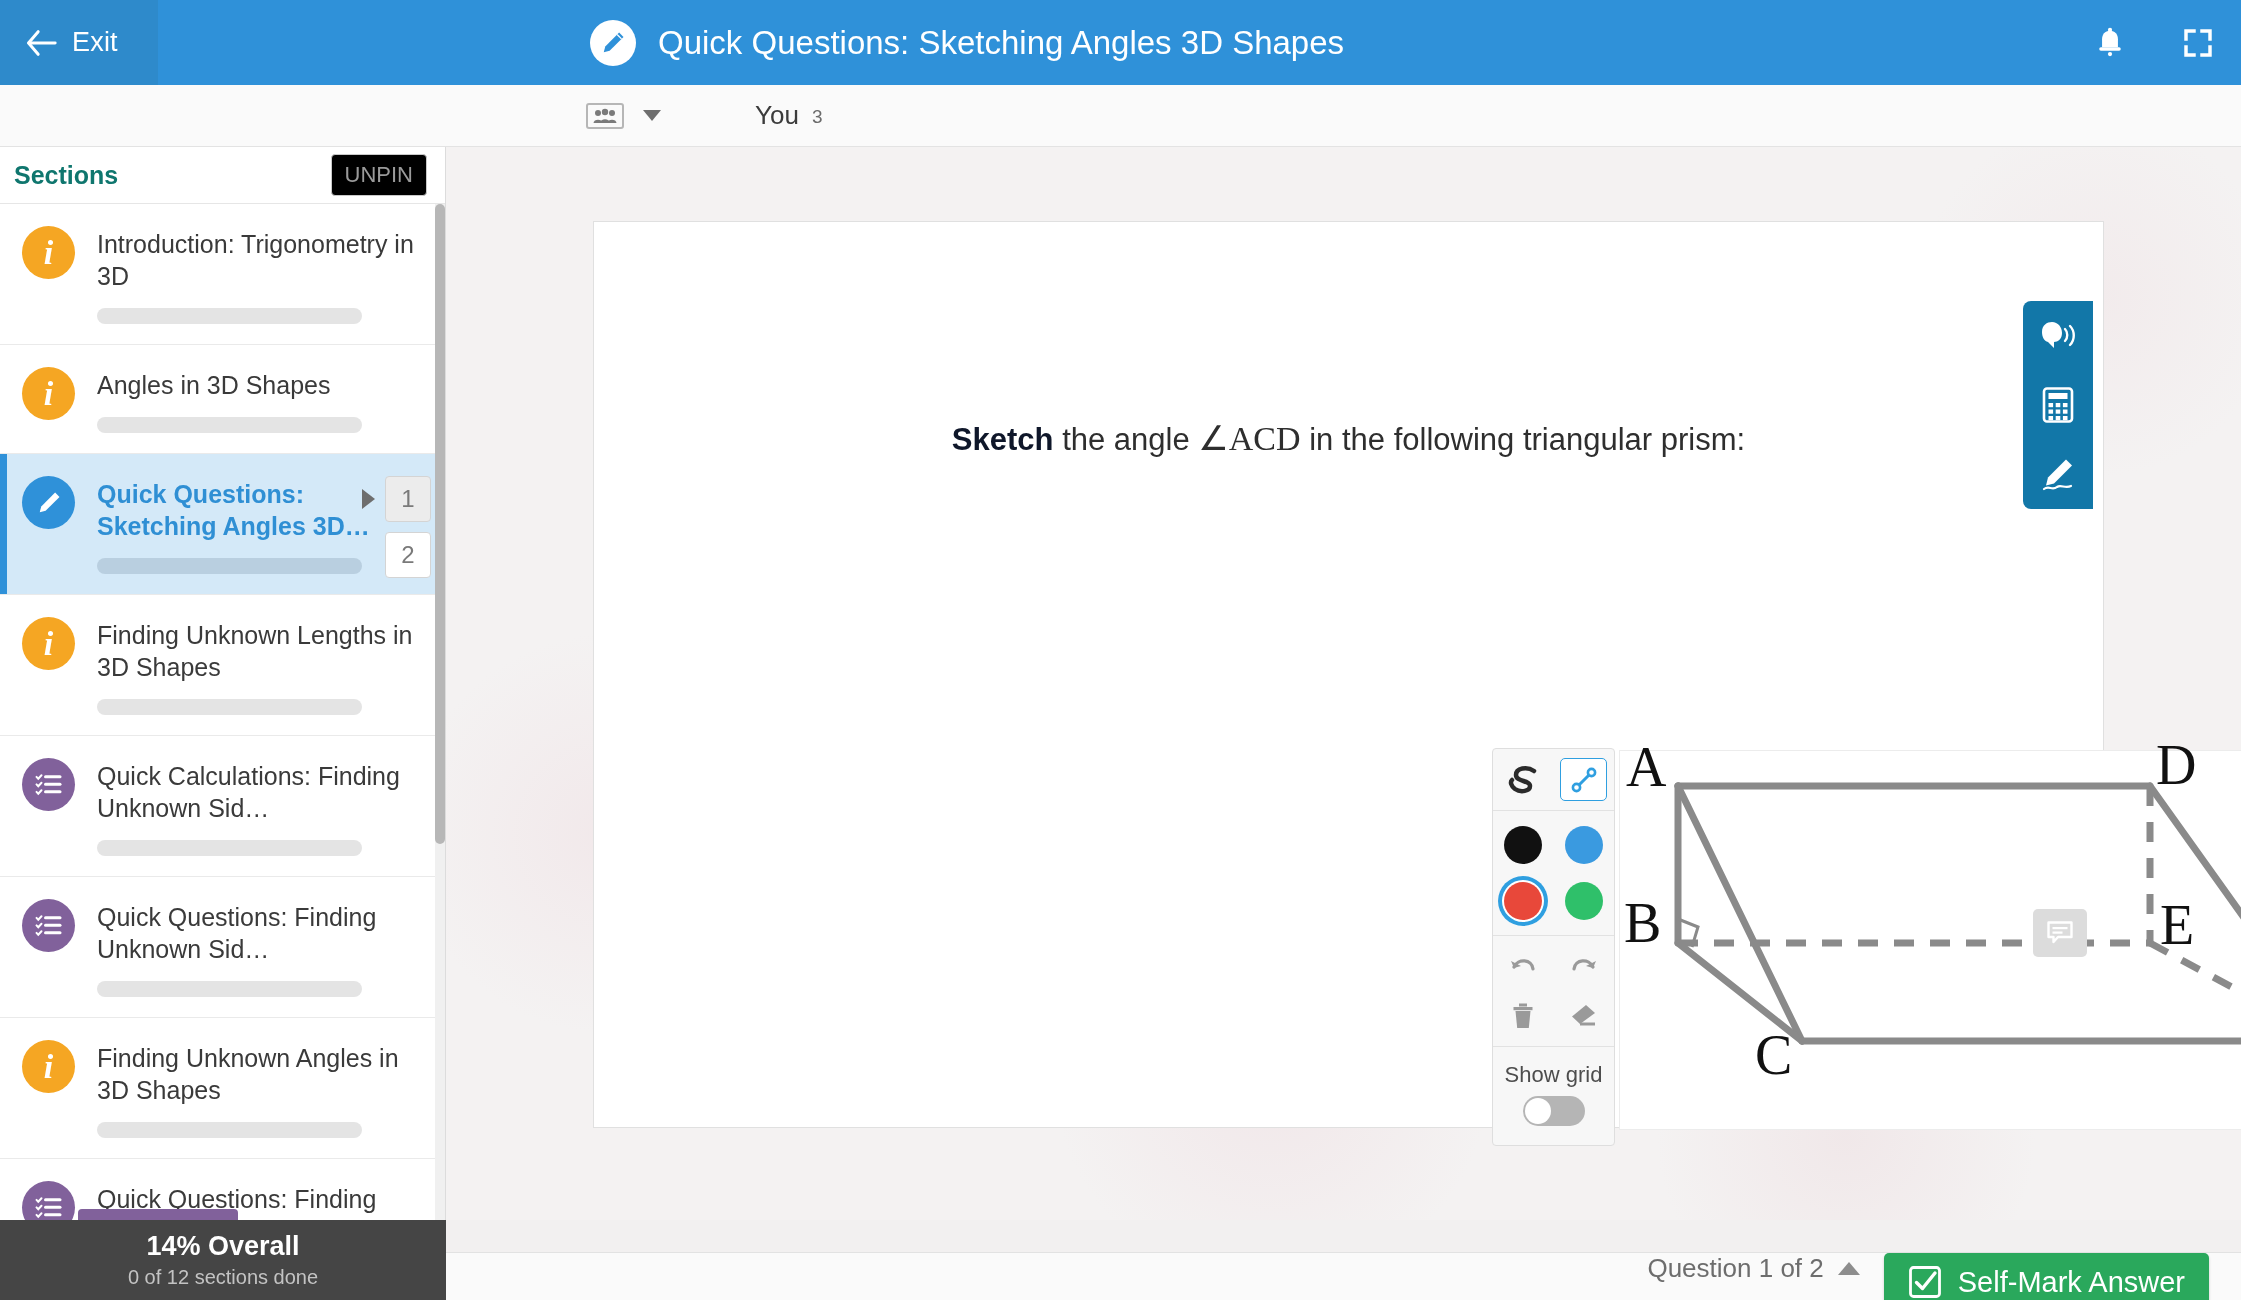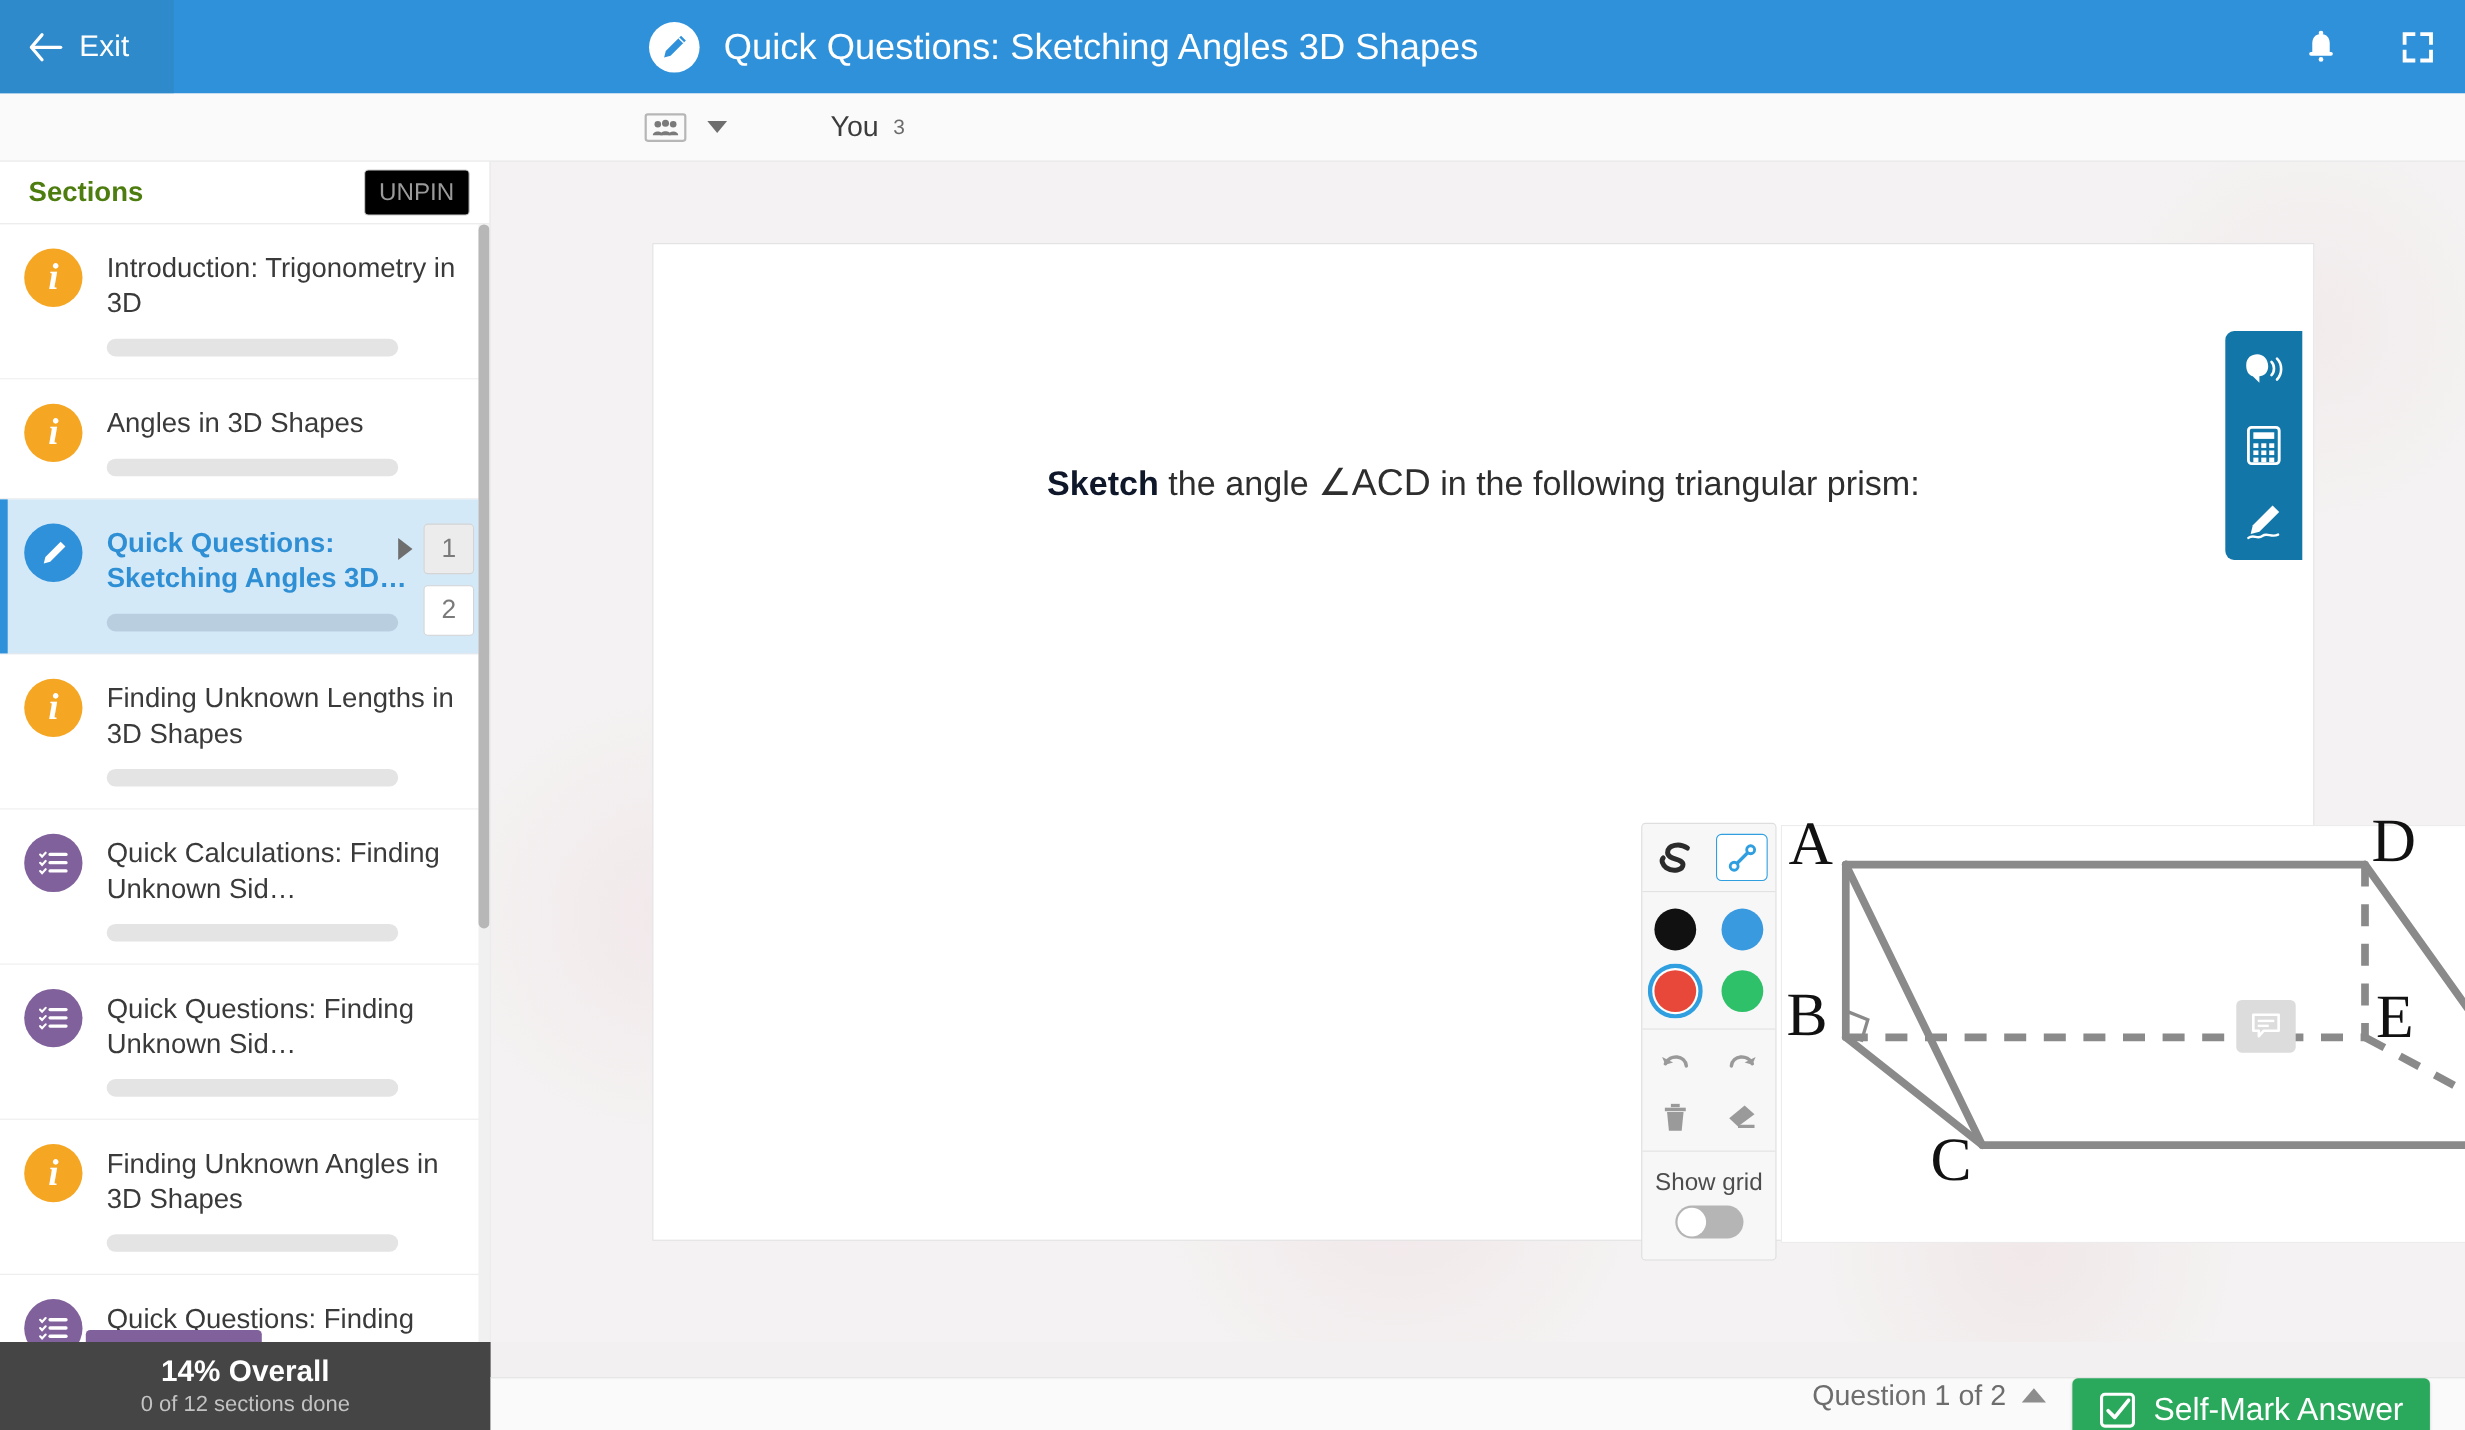--- a/index.html
+++ b/index.html
@@ -60,21 +60,21 @@
 
   
   .sidebar {
     position: absolute; top: 147px; left: 0; width: 446px; height: 1073px;
     background: #fff; border-right: 1px solid #dcdcdc; overflow: hidden;
   }
   .sections-hdr {
     height: 57px; display: flex; align-items: center; justify-content: space-between;
     padding: 0 18px 0 14px; border-bottom: 1px solid #e6e6e6; background:#fff;
   }
-  .sections-title { color: #4d7c0f; font-size: 25px; font-weight: bold; margin-left: 12px; }
+  .sections-title { color: #0f766e; font-size: 25px; font-weight: bold; }
   .unpin-btn {
     border: 1px solid #c9c9c9; border-radius: 4px; background: #000000;
     color: #9a9a9a; font-size: 22px; padding: 7px 13px; cursor: pointer;
     font-family: "Liberation Sans", sans-serif;
   }
   .sec-list { height: 1016px; overflow: hidden; position: relative; }
   .sec-item {
     display: flex; gap: 22px; padding: 22px 14px 20px 22px;
     border-bottom: 1px solid #eaeaea; cursor: pointer; position: relative;
     background: #fff;
@@ -151,21 +151,21 @@
   }
   .card {
     position:absolute; left: 147px; top: 74px; width: 1511px; height: 907px;
     background: #fff; border: 1px solid #e0e0e0;
   }
   .q-text {
     position:absolute; left: 0; right: 0; top: 196px; text-align: center;
     font-size: 31px; color: #2e2e2e;
   }
   .q-kw { color: #0f172a; font-weight: bold; }
-  .q-math { font-family: Liberation Sans, sans-serif; font-size: 34px; }
+  .q-math { font-family: Liberation Serif, serif; font-size: 34px; }
 
   
   .draw-tb {
     position:absolute; left: 898px; top: 526px; width: 123px;
     background: #f7f7f7; border: 1px solid #dedede; border-radius: 4px;
     z-index: 5;
   }
   .tb-sec { border-bottom: 1px solid #e2e2e2; padding: 9px 0; }
   .tb-sec:last-child { border-bottom: none; }
   .tb-row { display:flex; justify-content: space-around; align-items:center; }

